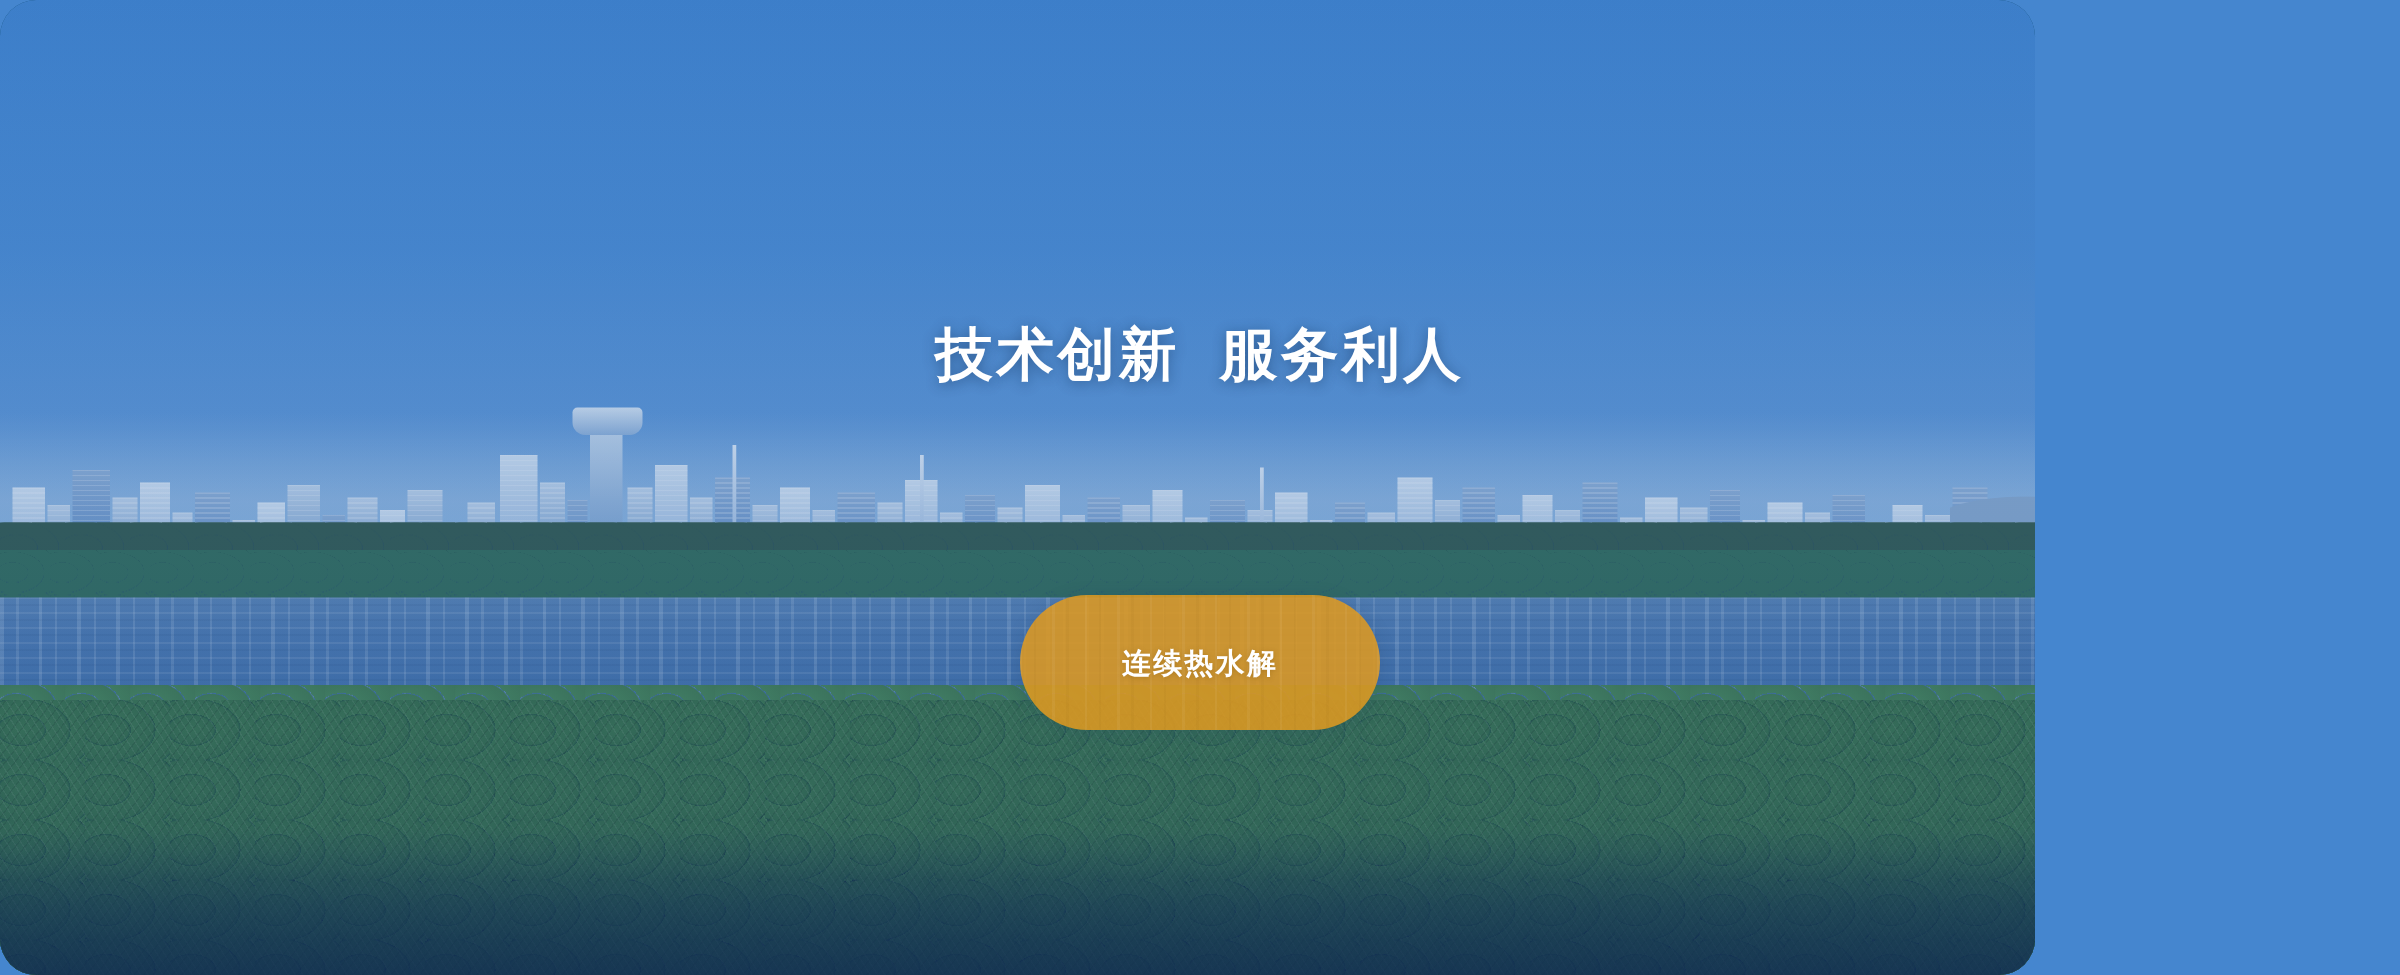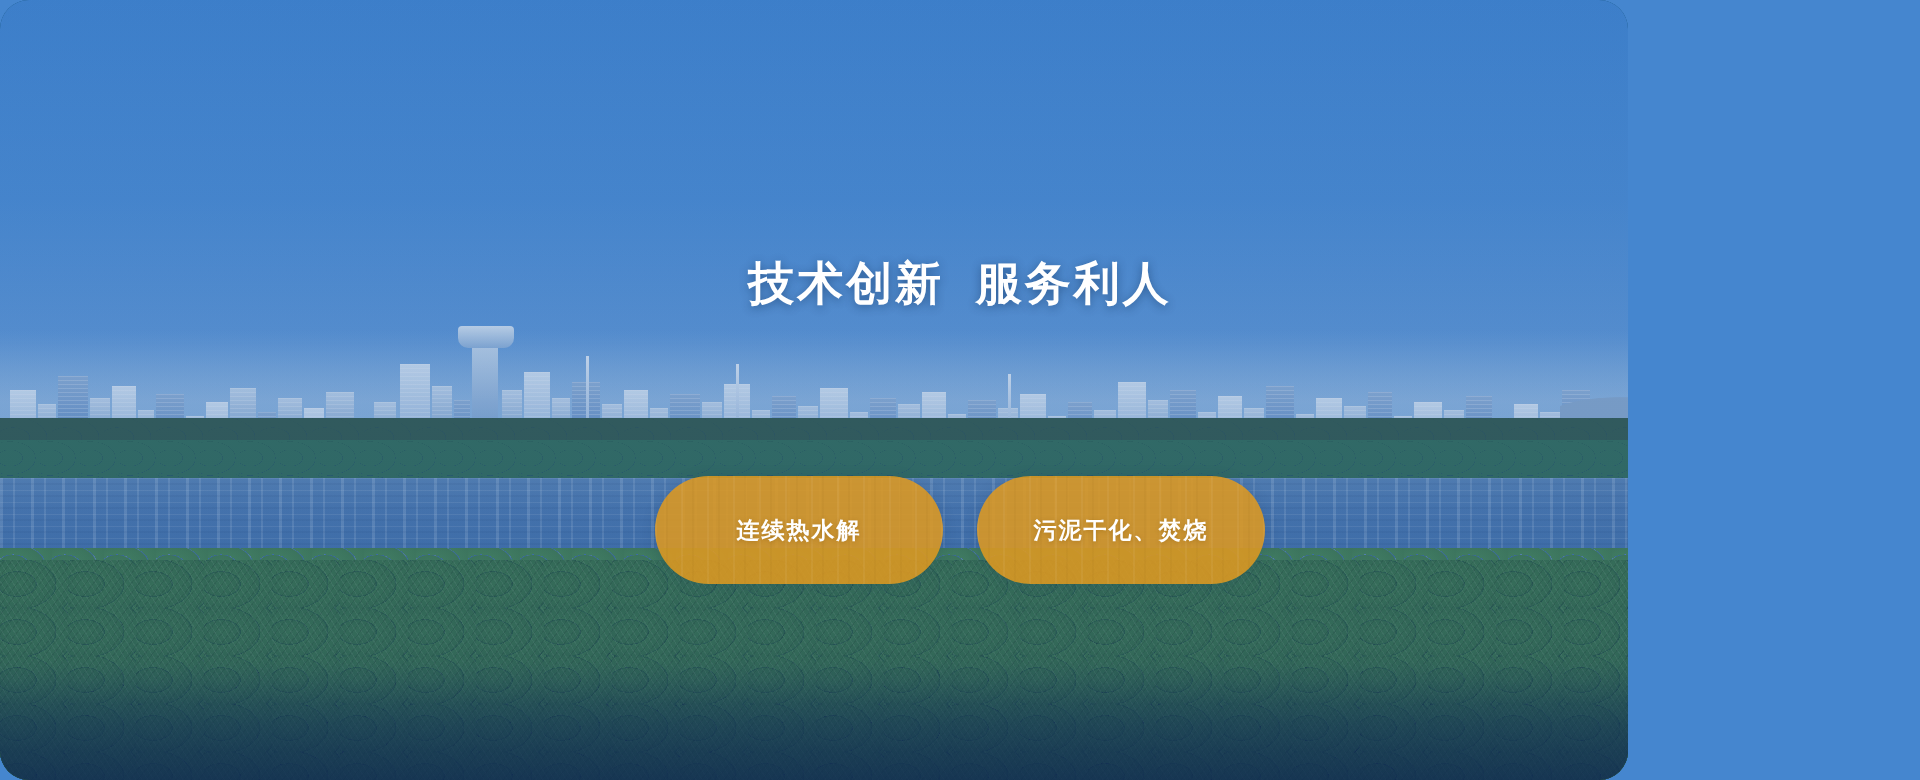--- a/index.html
+++ b/index.html
@@ -297,18 +297,15 @@
   </div>
 
   <div class="copy">
     <div class="title">技术创新  服务利人</div>
   </div>
 
   <div class="cta-row">
     <div class="pill">
       <span class="pill-label">连续热水解</span>
     </div>
-    <div class="pill">
-      <span class="pill-label">污泥干化、焚烧</span>
-    </div>
   </div>
 
 </div>
 
 </body></html>

